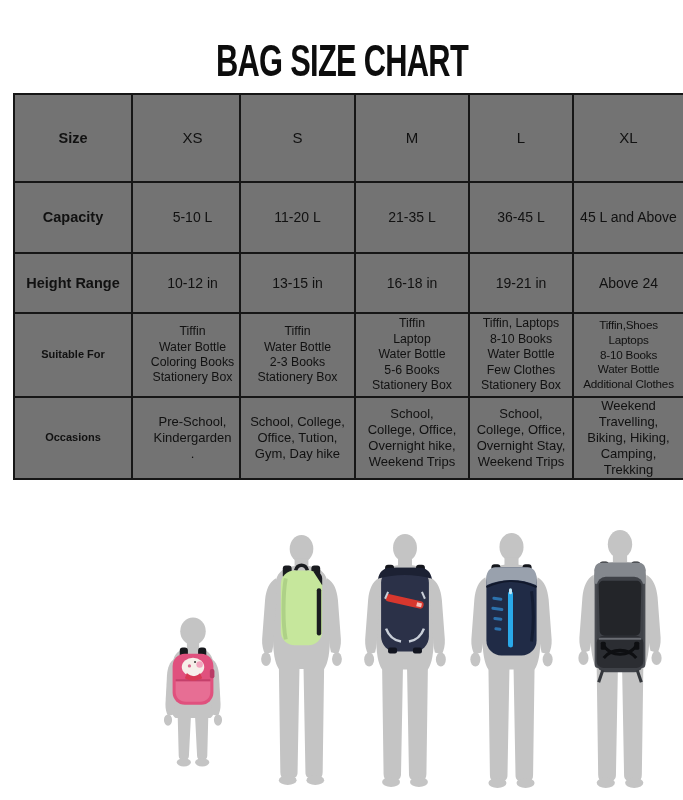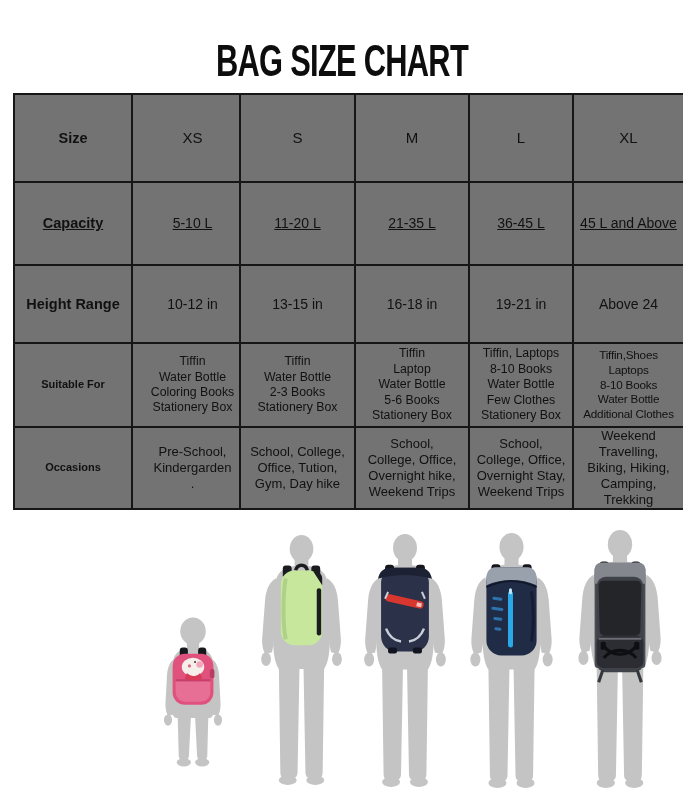--- a/index.html
+++ b/index.html
@@ -23,22 +23,22 @@
   }
   .cell:nth-child(1){width:118px;font-weight:bold;font-size:14.5px;}
   .cell:nth-child(2){width:108px;padding-left:15px;}
   .cell:nth-child(3){width:115px;}
   .cell:nth-child(4){width:114px;}
   .cell:nth-child(5){width:104px;}
   .cell:nth-child(6){width:109px;border-right:none;}
   .row:last-child .cell{border-bottom:none;}
   .row-size .cell{height:88px;font-size:15px;}
   .row-size .cell:nth-child(1){font-size:14.5px;}
-  .row-capacity .cell{height:83px;text-decoration:underline;}
-  .row-height .cell{height:78px;}
+  .row-capacity .cell{height:71px;}
+  .row-height .cell{height:60px;}
   .row-suitable .cell{height:84px;font-size:12.3px;line-height:1.26;}
   .row-suitable .cell:nth-child(1){font-size:11px;}
   .row-suitable .cell.tight{font-size:11.7px;letter-spacing:-0.2px;}
   .row-occasions .cell{height:80px;font-size:13px;line-height:1.22;}
   .row-occasions .cell:nth-child(1){font-size:11px;}
   .figures{position:absolute;left:0;top:513px;width:683px;height:287px;}
   .figure{position:absolute;}
   .figure svg{display:block;width:100%;height:100%;}
 </style>
 </head>

